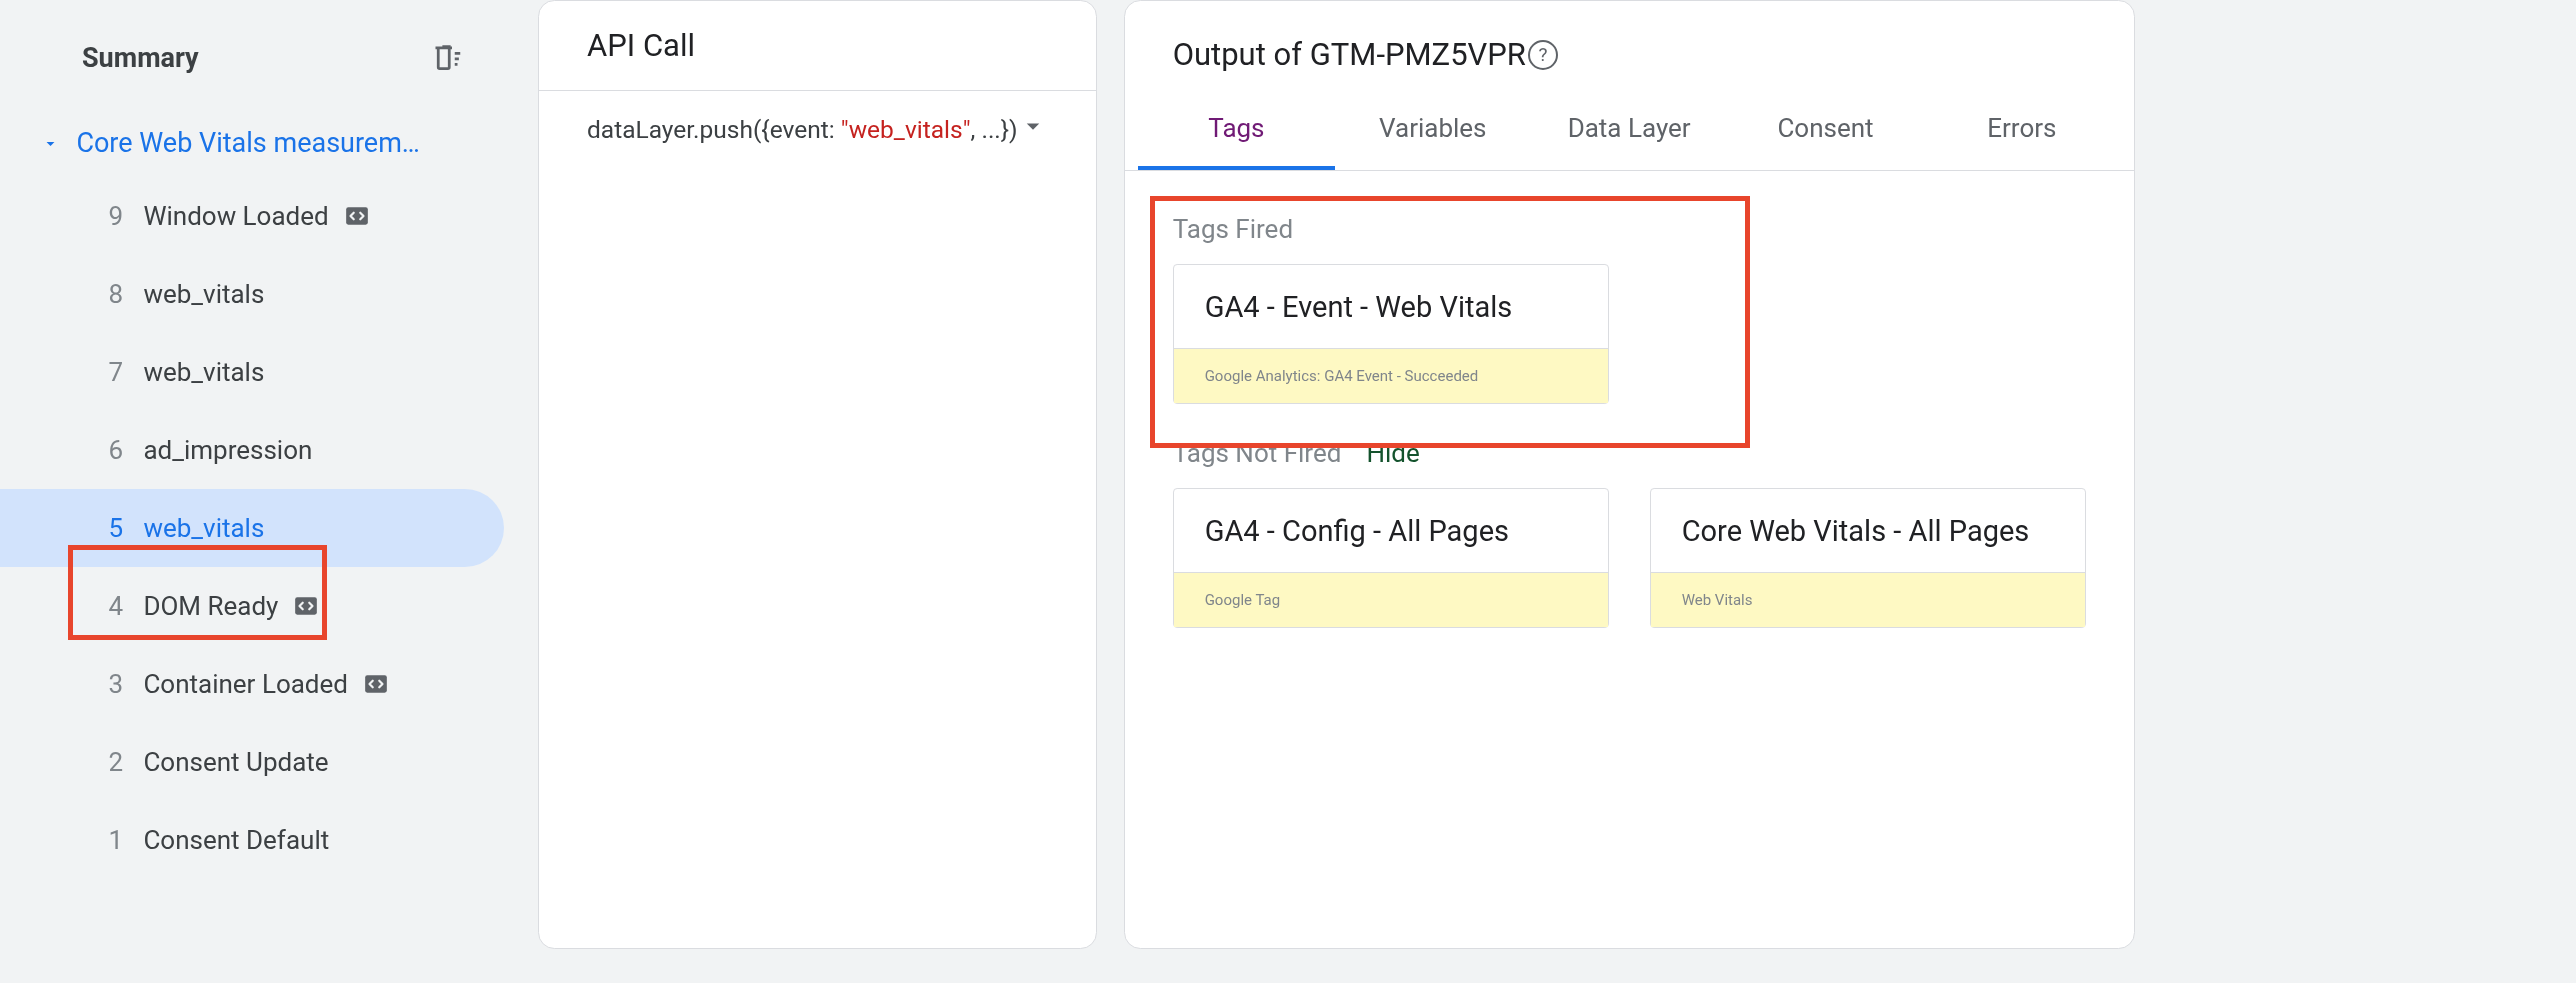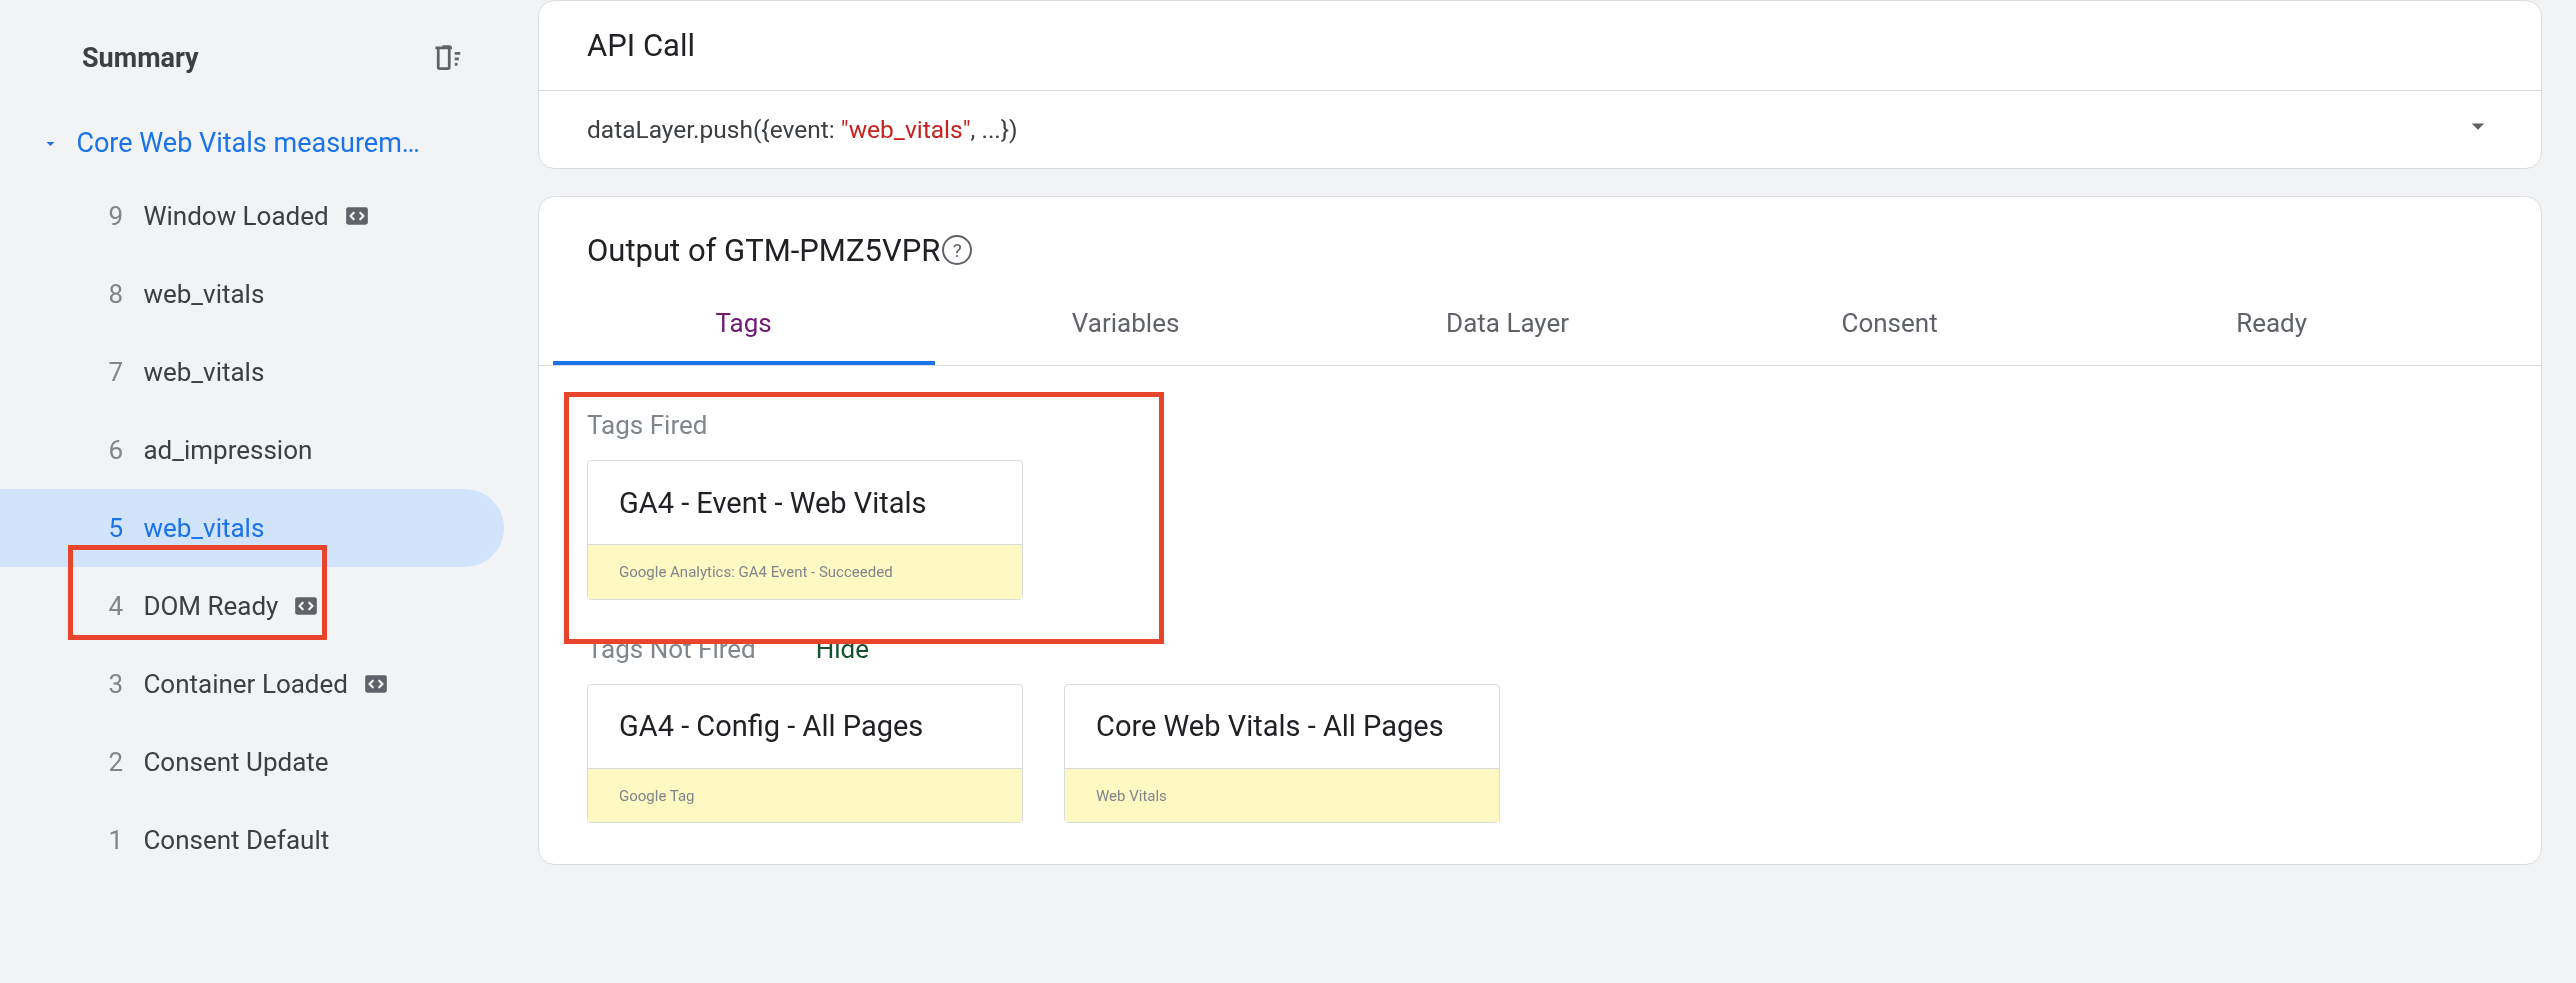--- a/index.html
+++ b/index.html
@@ -17,34 +17,34 @@
   .events{padding-top:5.5px}
   .event{display:flex;align-items:center;height:78px;padding:0 27px 0 82px;border-radius:0 40px 40px 0;color:#5f6368;font-size:26px;cursor:pointer}
   .event .num{width:41px;text-align:right;color:#80868b}
   .event .lbl{padding-left:20.4px;color:#3c4043}
   .event .ico{margin-left:15px;color:#5f6368}
   .event .ico svg{width:26px;height:26px;display:block}
   .event.active{background:#d2e3fc}
   .event.active .num,.event.active .lbl{color:#1a73e8}
   .hl{position:absolute;border:5.5px solid #e8452c;pointer-events:none}
   
-  .main{flex:1;padding:0 34px 34px 34px;display:flex;flex-direction:column;gap:27px}
+  .main{flex:1;padding:0 34px 34px 34px;display:flex;gap:27px}
   .card{background:#fff;border:1.4px solid #dadce0;border-radius:16.4px}
   .api-card .hdr{padding:26px 48px;font-size:31px;color:#202124}
   .api-card .code{border-top:1.4px solid #dadce0;padding:20.4px 48px;font-family:"Roboto Mono",Menlo,Consolas,monospace;font-size:24.5px;color:#3c4043;display:flex;align-items:center;justify-content:space-between}
   .api-card .code span.str{color:#c5221f}
   .api-card .chev svg{width:30px;height:30px;color:#5f6368}
   .out-card .hdr{display:flex;align-items:center;gap:2px;padding:35px 48px 13.6px;font-size:31px}
   .help{width:30px;height:30px;border:2px solid #5f6368;border-radius:50%;display:flex;align-items:center;justify-content:center;font-size:19px;color:#5f6368}
   .tabs{display:flex;border-bottom:1.4px solid #dadce0;padding:0 13.6px}
   .tab{flex:1;max-width:382px;text-align:center;padding:26px 0 23px;color:#5f6368;font-size:26px;cursor:pointer;border-bottom:4.1px solid transparent}
   .tab.active{color:#701a75;border-bottom-color:#1a73e8}
   .body{padding:27px 48px 41px;position:relative}
   .sec-title{color:#80868b;font-size:26px;margin:16.4px 0 20.4px}
-  .sec-row{display:flex;gap:60px;margin:34px 0 20.4px}
+  .sec-row{display:flex;gap:25px;margin:34px 0 20.4px}
   .link{color:#14532d;font-size:26px;cursor:pointer}
   .tag-row{display:flex;gap:41px;flex-wrap:wrap}
   .tag{border:1.4px solid #dadce0;border-radius:4.1px;min-width:436px}
   .tag .t1{padding:24.5px 31px;font-size:29px;color:#202124}
   .tag .t2{padding:17.7px 31px;font-size:15px;color:#80868b;background:#fef9c3;border-top:1.4px solid #dadce0}
 </style>
 </head>
 <body>
 
 <div class="app">
@@ -142,21 +142,21 @@
     <section class="card out-card">
       <div class="hdr">
         <span><span>Output of </span><span>GTM-PMZ5VPR</span></span>
         <span class="help">?</span>
       </div>
       <div class="tabs" id="tabs">
           <div class="tab active">Tags</div>
           <div class="tab">Variables</div>
           <div class="tab">Data Layer</div>
           <div class="tab">Consent</div>
-          <div class="tab">Ready</div>
+          <div class="tab">Errors</div>
         </div>
       <div class="body">
         <div style="position:relative">
           <div class="sec-title">Tags Fired</div>
           <div class="tag-row" id="fired">
               <div class="tag">
                 <div class="t1">GA4 - Event - Web Vitals</div>
                 <div class="t2">Google Analytics: GA4 Event - Succeeded</div>
               </div>
             </div>

